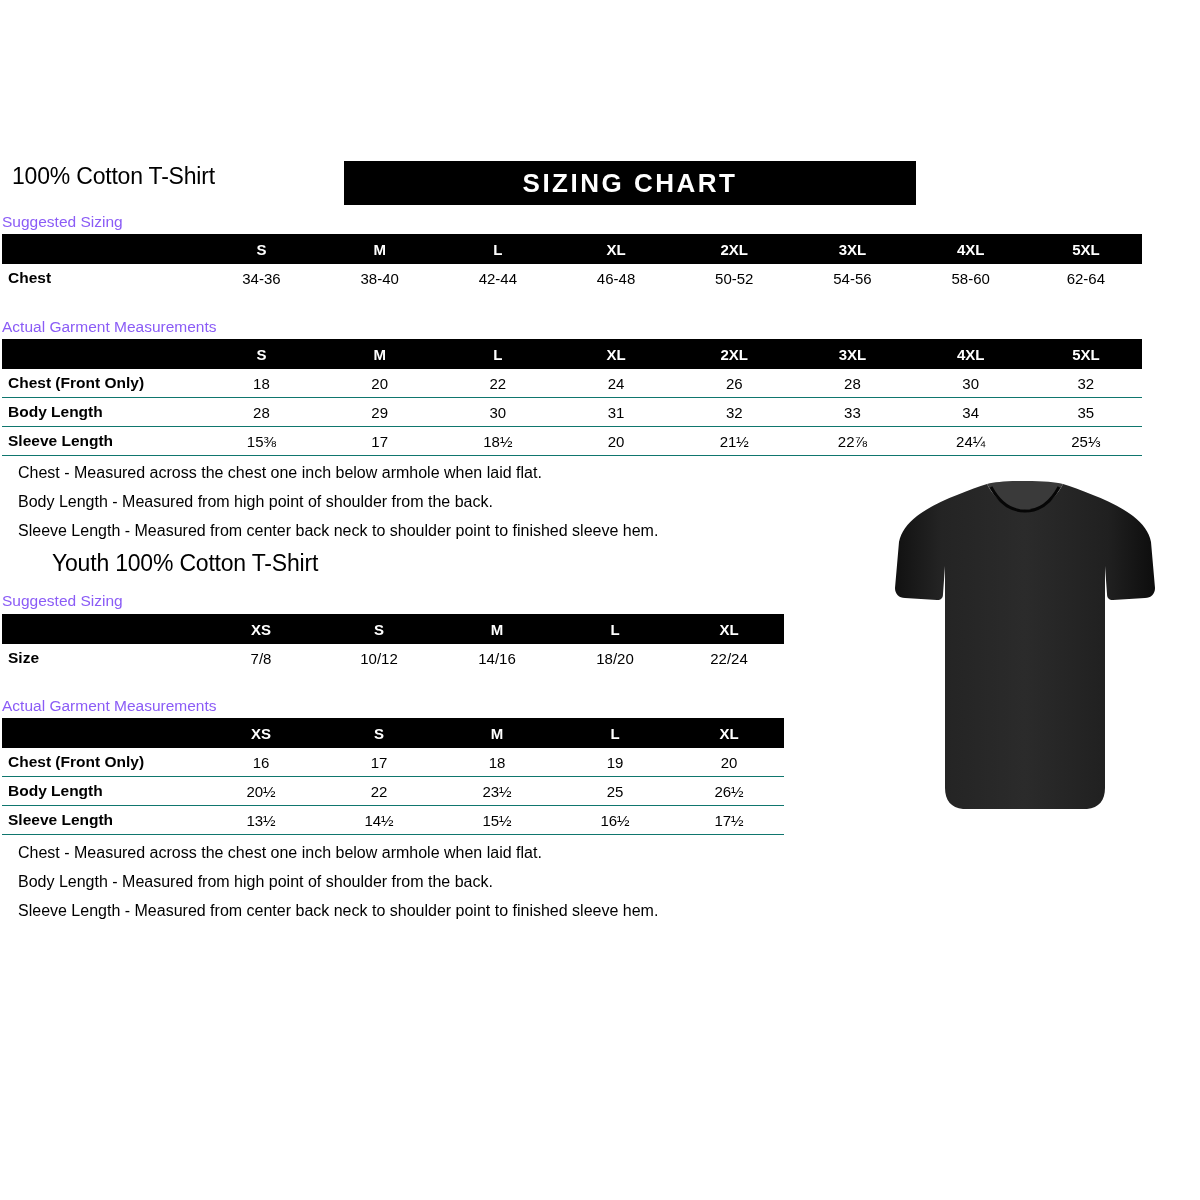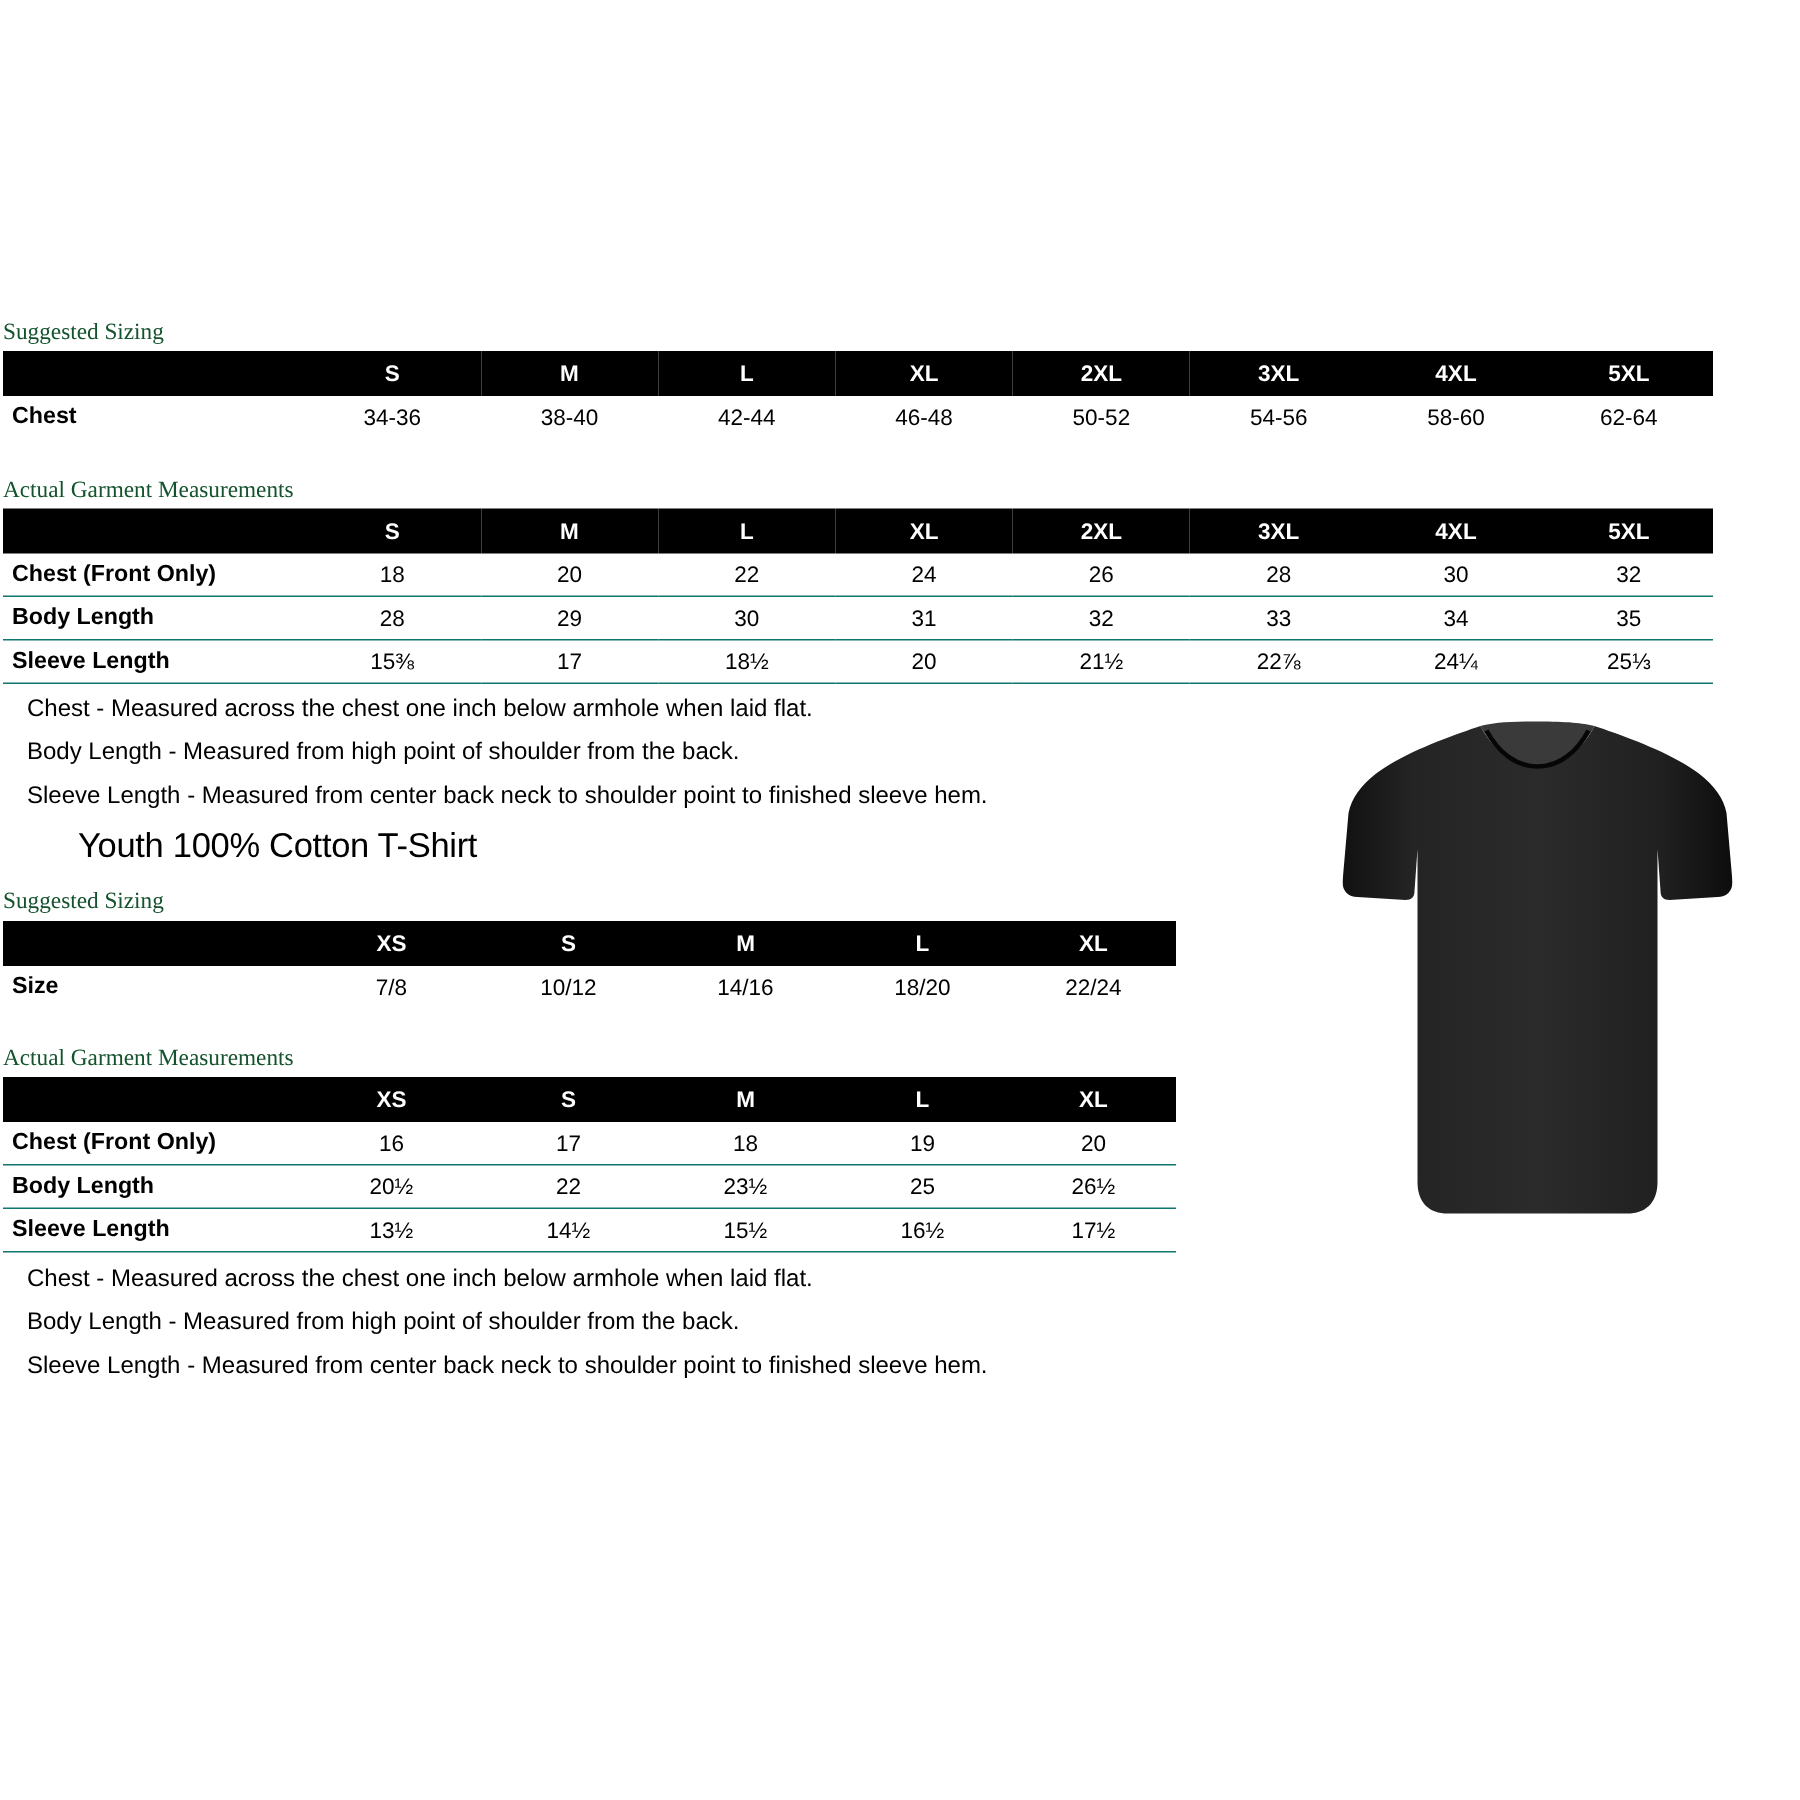--- a/index.html
+++ b/index.html
@@ -51,23 +51,22 @@
     font-weight: bold;
     letter-spacing: 2.5px;
     display: flex;
     align-items: center;
     justify-content: center;
   }
 
   .label-line {
     position: absolute;
     font-size: 15.5px;
-    color: #14532d;
+    color: #8b5cf6;
     white-space: nowrap;
-    font-family: Liberation Serif, serif;
   }
 
   
   .tbl {
     position: absolute;
     border-collapse: collapse;
     table-layout: fixed;
   }
   .tbl td, .tbl th {
     padding: 0;
@@ -127,20 +126,24 @@
     top: 470px;
     width: 260px;
     height: 345px;
   }
 </style>
 </head>
 <body>
 
 <div class="page">
 
+  <div class="adult-head">
+    <div class="adult-title">100% Cotton T-Shirt</div>
+    <div class="sizing-banner">SIZING CHART</div>
+  </div>
 
   <div class="label-line" style="left:2px; top:213px;">Suggested Sizing</div>
 
   <table class="tbl" id="adult-suggested" style="left:2px; top:234px; width:1140px;">
     <colgroup>
       <col style="width:200px">
         <col style="width:118px">
         <col style="width:118px">
         <col style="width:118px">
       <col style="width:118px">

